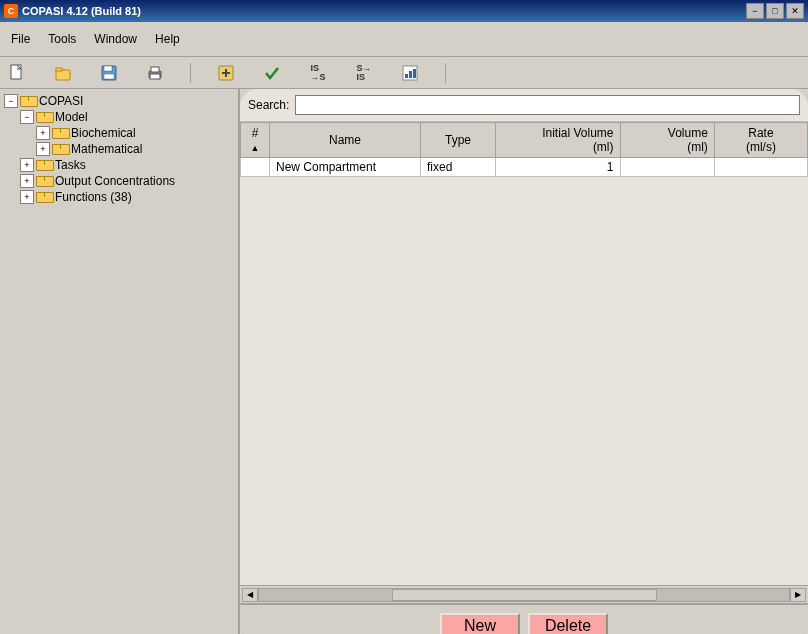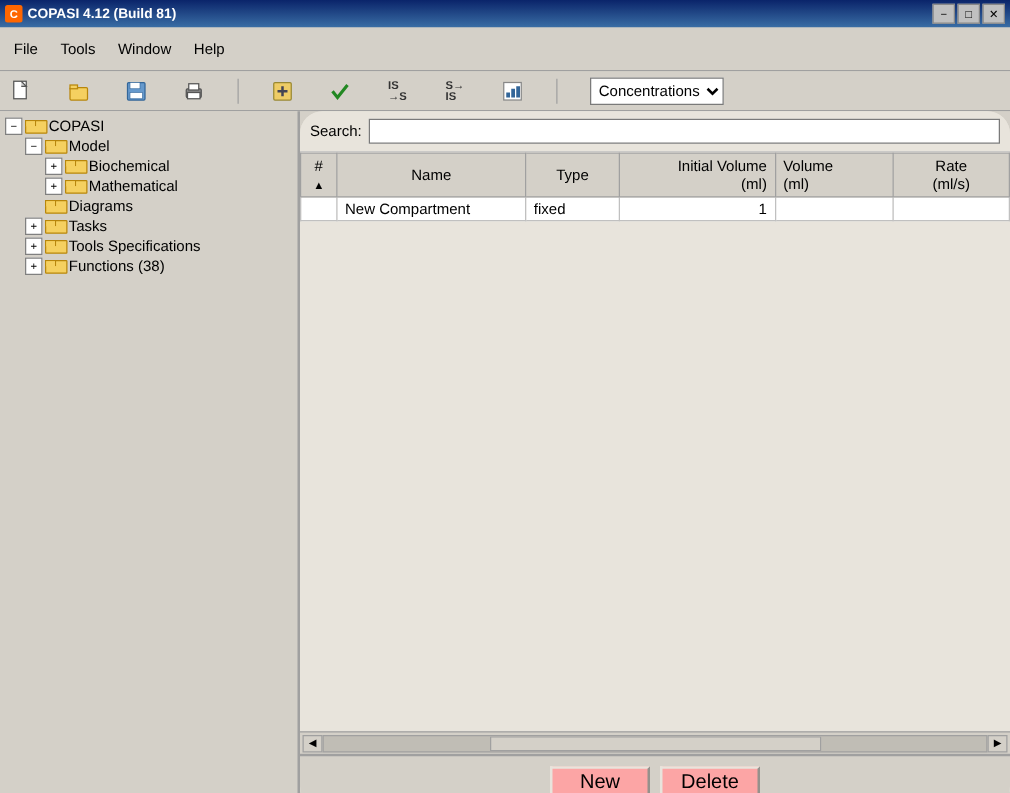--- a/index.html
+++ b/index.html
@@ -252,21 +252,21 @@
     tbody tr td {
       border: 1px solid #c0c0c0;
       padding: 2px 6px;
       font-size: 12px;
       background: white;
     }
     .col-num { width: 30px; text-align: center; }
     .col-name { width: 160px; }
     .col-type { width: 80px; }
     .col-initial-vol { width: 130px; text-align: right; }
-    .col-volume { width: 100px; text-align: left; }
+    .col-volume { width: 100px; text-align: right; }
     .col-rate { width: 100px; text-align: center; }
 
     
     .hscroll-bar {
       height: 18px;
       background: #d4d0c8;
       border-top: 1px solid #a0a0a0;
       display: flex;
       align-items: center;
       padding: 0 2px;
@@ -391,25 +391,20 @@
   </div>
   <div class="toolbar-btn" title="Chart">
     <svg width="18" height="18" viewBox="0 0 18 18">
         <rect x="2" y="2" width="14" height="14" fill="white" stroke="#888" stroke-width="1"></rect>
         <rect x="4" y="10" width="3" height="4" fill="#336699"></rect>
         <rect x="8" y="7" width="3" height="7" fill="#336699"></rect>
         <rect x="12" y="5" width="3" height="9" fill="#336699"></rect>
       </svg>
   </div>
   <div class="toolbar-separator"></div>
-  <div class="toolbar-dropdown">
-    <select>
-      <option>Concentrations</option>
-    </select>
-  </div>
 </div>
 
 <div class="main-container">
 
   <div class="sidebar">
 
     <div class="tree-item">
       <span class="tree-toggle">−</span>
       <span class="folder-icon"></span>
       <span class="tree-label">COPASI</span>
@@ -426,35 +421,31 @@
       <span class="folder-icon"></span>
       <span class="tree-label">Biochemical</span>
     </div>
 
     <div class="tree-item indent-2">
       <span class="tree-toggle">+</span>
       <span class="folder-icon"></span>
       <span class="tree-label">Mathematical</span>
     </div>
 
-    <div class="tree-item indent-2">
-      <span class="folder-icon"></span>
-      <span class="tree-label">Diagrams</span>
-    </div>
 
     <div class="tree-item indent-1">
       <span class="tree-toggle">+</span>
       <span class="folder-icon"></span>
       <span class="tree-label">Tasks</span>
     </div>
 
     <div class="tree-item indent-1">
       <span class="tree-toggle">+</span>
       <span class="folder-icon"></span>
-      <span class="tree-label">Tools Specifications</span>
+      <span class="tree-label">Output Concentrations</span>
     </div>
 
     <div class="tree-item indent-1">
       <span class="tree-toggle">+</span>
       <span class="folder-icon"></span>
       <span class="tree-label">Functions (38)</span>
     </div>
 
     <div class="sidebar-bottom-arrow">▶</div>
   </div>

